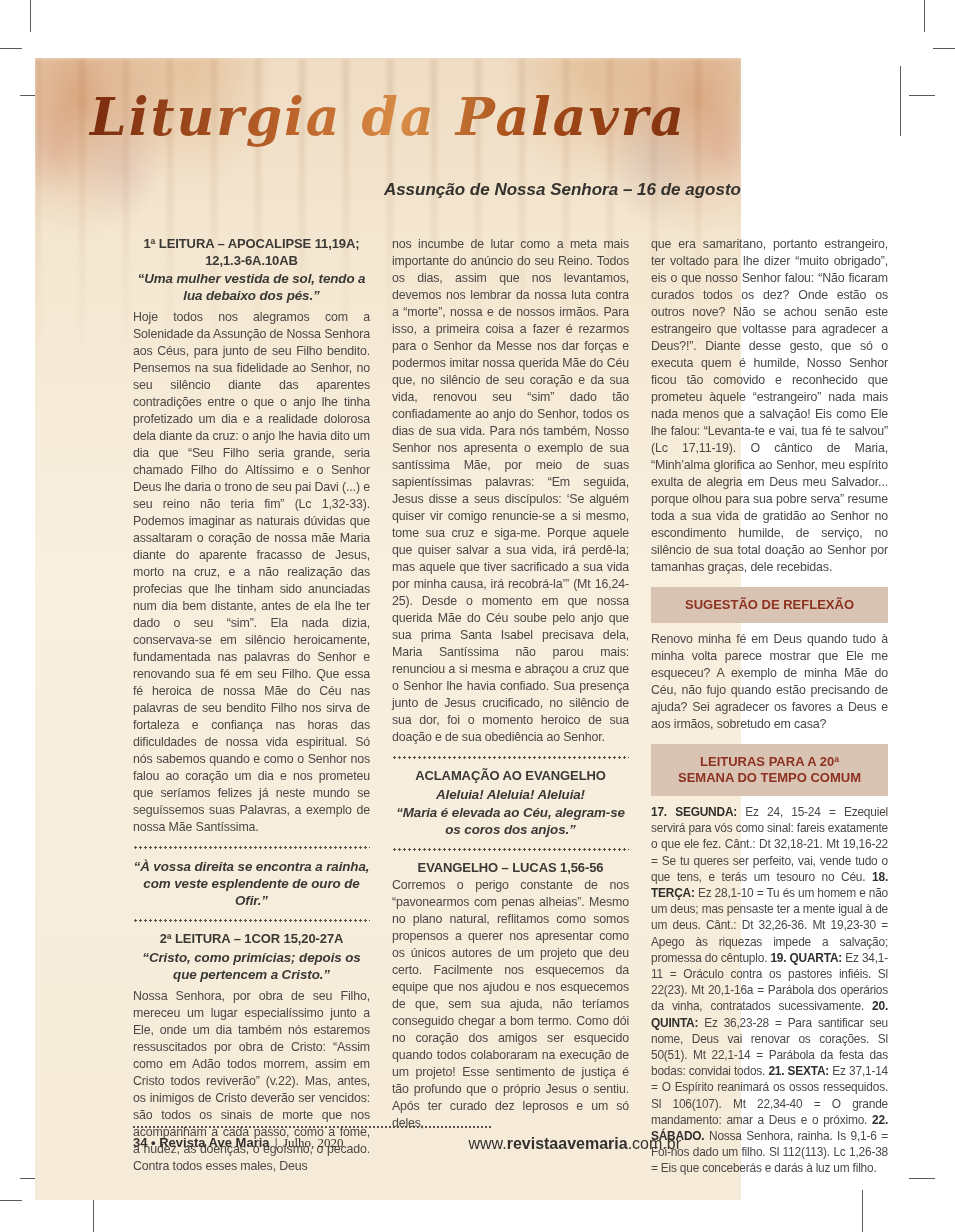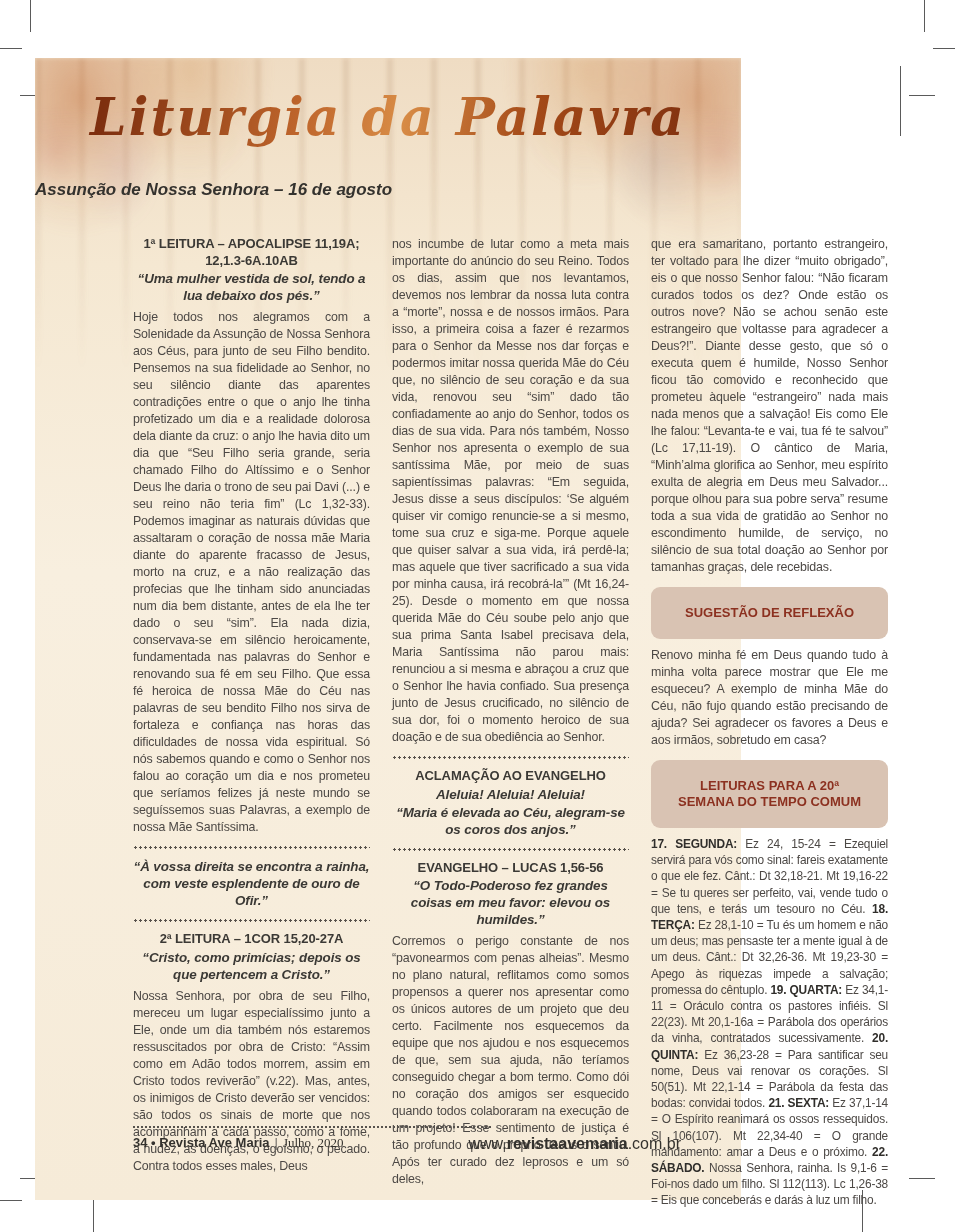--- a/index.html
+++ b/index.html
@@ -38,21 +38,21 @@
     font-family:"DejaVu Serif",serif;font-style:italic;font-weight:bold;
     font-size:52px;letter-spacing:2px;
     background:linear-gradient(100deg,#7e2f0f 10%,#bf662c 38%,#d88c46 52%,#a44a18 70%,#7e2f0f 95%);
     -webkit-background-clip:text;background-clip:text;color:transparent;
   }
   .page-title{
     position:absolute;left:0;top:92px;width:100%;text-align:center;
     font-size:23px;font-weight:bold;color:#34322e;letter-spacing:.3px;
   }
   .page-subtitle{
-    position:absolute;left:0;top:122px;width:100%;text-align:left;
+    position:absolute;left:0;top:122px;width:100%;text-align:right;
     font-size:17px;font-weight:bold;font-style:italic;color:#34322e;
   }
   
   .cols{position:absolute;left:98px;top:178px;width:727px;display:flex;gap:22px;}
   .col{width:237px;flex:0 0 237px;}
   .sec-head{
     margin:0 0 1px 0;font-size:13px;line-height:16.5px;font-weight:bold;
     text-align:center;color:#3b3935;letter-spacing:-0.1px;
   }
   .sec-quote{
@@ -62,22 +62,22 @@
   .body-text{
     margin:0;font-size:12.4px;line-height:17px;color:#4c4845;
     text-align:justify;letter-spacing:-0.15px;
   }
   .divider{
     margin:9px 0 8px 0;height:5px;
     background-image:radial-gradient(circle,#57514b 1.05px,transparent 1.3px);
     background-size:5px 5px;background-position:left center;background-repeat:repeat-x;
   }
   .box-head{
-    margin:11px 0 8px 0;padding:18px 8px;background:#d9c3b3;
-    font-size:13px;line-height:16px;font-weight:bold;text-align:center;color:#8c3120;border-radius:9px;
+    margin:11px 0 8px 0;padding:10px 8px;background:#d9c3b3;
+    font-size:13px;line-height:16px;font-weight:bold;text-align:center;color:#8c3120;
   }
   .readings{
     margin:0;font-size:11.9px;line-height:16.2px;color:#4c4845;
     text-align:justify;letter-spacing:-0.2px;
   }
   .readings b{color:#302e2b;}
   
   .foot-rule{
     position:absolute;left:98px;top:1068px;width:358px;height:0;
     border-top:2px dotted #56524d;
@@ -131,21 +131,20 @@
     </div>
 
     <div class="col">
       <p class="body-text">nos incumbe de lutar como a meta mais importante do anúncio do seu Reino. Todos os dias, assim que nos levantamos, devemos nos lembrar da nossa luta contra a “morte”, nossa e de nossos irmãos. Para isso, a primeira coisa a fazer é rezarmos para o Senhor da Messe nos dar forças e podermos imitar nossa querida Mãe do Céu que, no silêncio de seu coração e da sua vida, renovou seu “sim” dado tão confiadamente ao anjo do Senhor, todos os dias de sua vida. Para nós também, Nosso Senhor nos apresenta o exemplo de sua santíssima Mãe, por meio de suas sapientíssimas palavras: “Em seguida, Jesus disse a seus discípulos: ‘Se alguém quiser vir comigo renuncie-se a si mesmo, tome sua cruz e siga-me. Porque aquele que quiser salvar a sua vida, irá perdê-la; mas aquele que tiver sacrificado a sua vida por minha causa, irá recobrá-la’” (Mt 16,24-25). Desde o momento em que nossa querida Mãe do Céu soube pelo anjo que sua prima Santa Isabel precisava dela, Maria Santíssima não parou mais: renunciou a si mesma e abraçou a cruz que o Senhor lhe havia confiado. Sua presença junto de Jesus crucificado, no silêncio de sua dor, foi o momento heroico de sua doação e de sua obediência ao Senhor.</p>
       <div class="divider"></div>
       <h3 class="sec-head">ACLAMAÇÃO AO EVANGELHO</h3>
       <p class="sec-quote" style="margin-bottom:0;">Aleluia! Aleluia! Aleluia!</p>
       <p class="sec-quote">“Maria é elevada ao Céu, alegram-se os coros dos anjos.”</p>
       <div class="divider"></div>
       <h3 class="sec-head">EVANGELHO – LUCAS 1,56-56</h3>
-      <p class="sec-quote">“O Todo-Poderoso fez grandes coisas em meu favor: elevou os humildes.”</p>
       <p class="body-text">Corremos o perigo constante de nos “pavonearmos com penas alheias”. Mesmo no plano natural, reflitamos como somos propensos a querer nos apresentar como os únicos autores de um projeto que deu certo. Facilmente nos esquecemos da equipe que nos ajudou e nos esquecemos de que, sem sua ajuda, não teríamos conseguido chegar a bom termo. Como dói no coração dos amigos ser esquecido quando todos colaboraram na execução de um projeto! Esse sentimento de justiça é tão profundo que o próprio Jesus o sentiu. Após ter curado dez leprosos e um só deles,</p>
     </div>
 
     <div class="col">
       <p class="body-text">que era samaritano, portanto estrangeiro, ter voltado para lhe dizer “muito obrigado”, eis o que nosso Senhor falou: “Não ficaram curados todos os dez? Onde estão os outros nove? Não se achou senão este estrangeiro que voltasse para agradecer a Deus?!”. Diante desse gesto, que só o executa quem é humilde, Nosso Senhor ficou tão comovido e reconhecido que prometeu àquele “estrangeiro” nada mais nada menos que a salvação! Eis como Ele lhe falou: “Levanta-te e vai, tua fé te salvou” (Lc 17,11-19). O cântico de Maria, “Minh’alma glorifica ao Senhor, meu espírito exulta de alegria em Deus meu Salvador... porque olhou para sua pobre serva” resume toda a sua vida de gratidão ao Senhor no escondimento humilde, de serviço, no silêncio de sua total doação ao Senhor por tamanhas graças, dele recebidas.</p>
       <div class="box-head">SUGESTÃO DE REFLEXÃO</div>
       <p class="body-text">Renovo minha fé em Deus quando tudo à minha volta parece mostrar que Ele me esqueceu? A exemplo de minha Mãe do Céu, não fujo quando estão precisando de ajuda? Sei agradecer os favores a Deus e aos irmãos, sobretudo em casa?</p>
       <div class="box-head" style="padding-left:20px;padding-right:20px;">LEITURAS PARA A 20ª SEMANA DO TEMPO COMUM</div>
       <p class="readings">
         <b>17. SEGUNDA:</b><span> Ez 24, 15-24 = Ezequiel servirá para vós como sinal: fareis exatamente o que ele fez. Cânt.: Dt 32,18-21. Mt 19,16-22 = Se tu queres ser perfeito, vai, vende tudo o que tens, e terás um tesouro no Céu. </span><b>18. TERÇA:</b><span> Ez 28,1-10 = Tu és um homem e não um deus; mas pensaste ter a mente igual à de um deus. Cânt.: Dt 32,26-36. Mt 19,23-30 = Apego às riquezas impede a salvação; promessa do cêntuplo. </span><b>19. QUARTA:</b><span> Ez 34,1-11 = Oráculo contra os pastores infiéis. Sl 22(23). Mt 20,1-16a = Parábola dos operários da vinha, contratados sucessivamente. </span><b>20. QUINTA:</b><span> Ez 36,23-28 = Para santificar seu nome, Deus vai renovar os corações. Sl 50(51). Mt 22,1-14 = Parábola da festa das bodas: convidai todos. </span><b>21. SEXTA:</b><span> Ez 37,1-14 = O Espírito reanimará os ossos ressequidos. Sl 106(107). Mt 22,34-40 = O grande mandamento: amar a Deus e o próximo. </span><b>22. SÁBADO.</b><span> Nossa Senhora, rainha. Is 9,1-6 = Foi-nos dado um filho. Sl 112(113). Lc 1,26-38 = Eis que conceberás e darás à luz um filho.</span>

